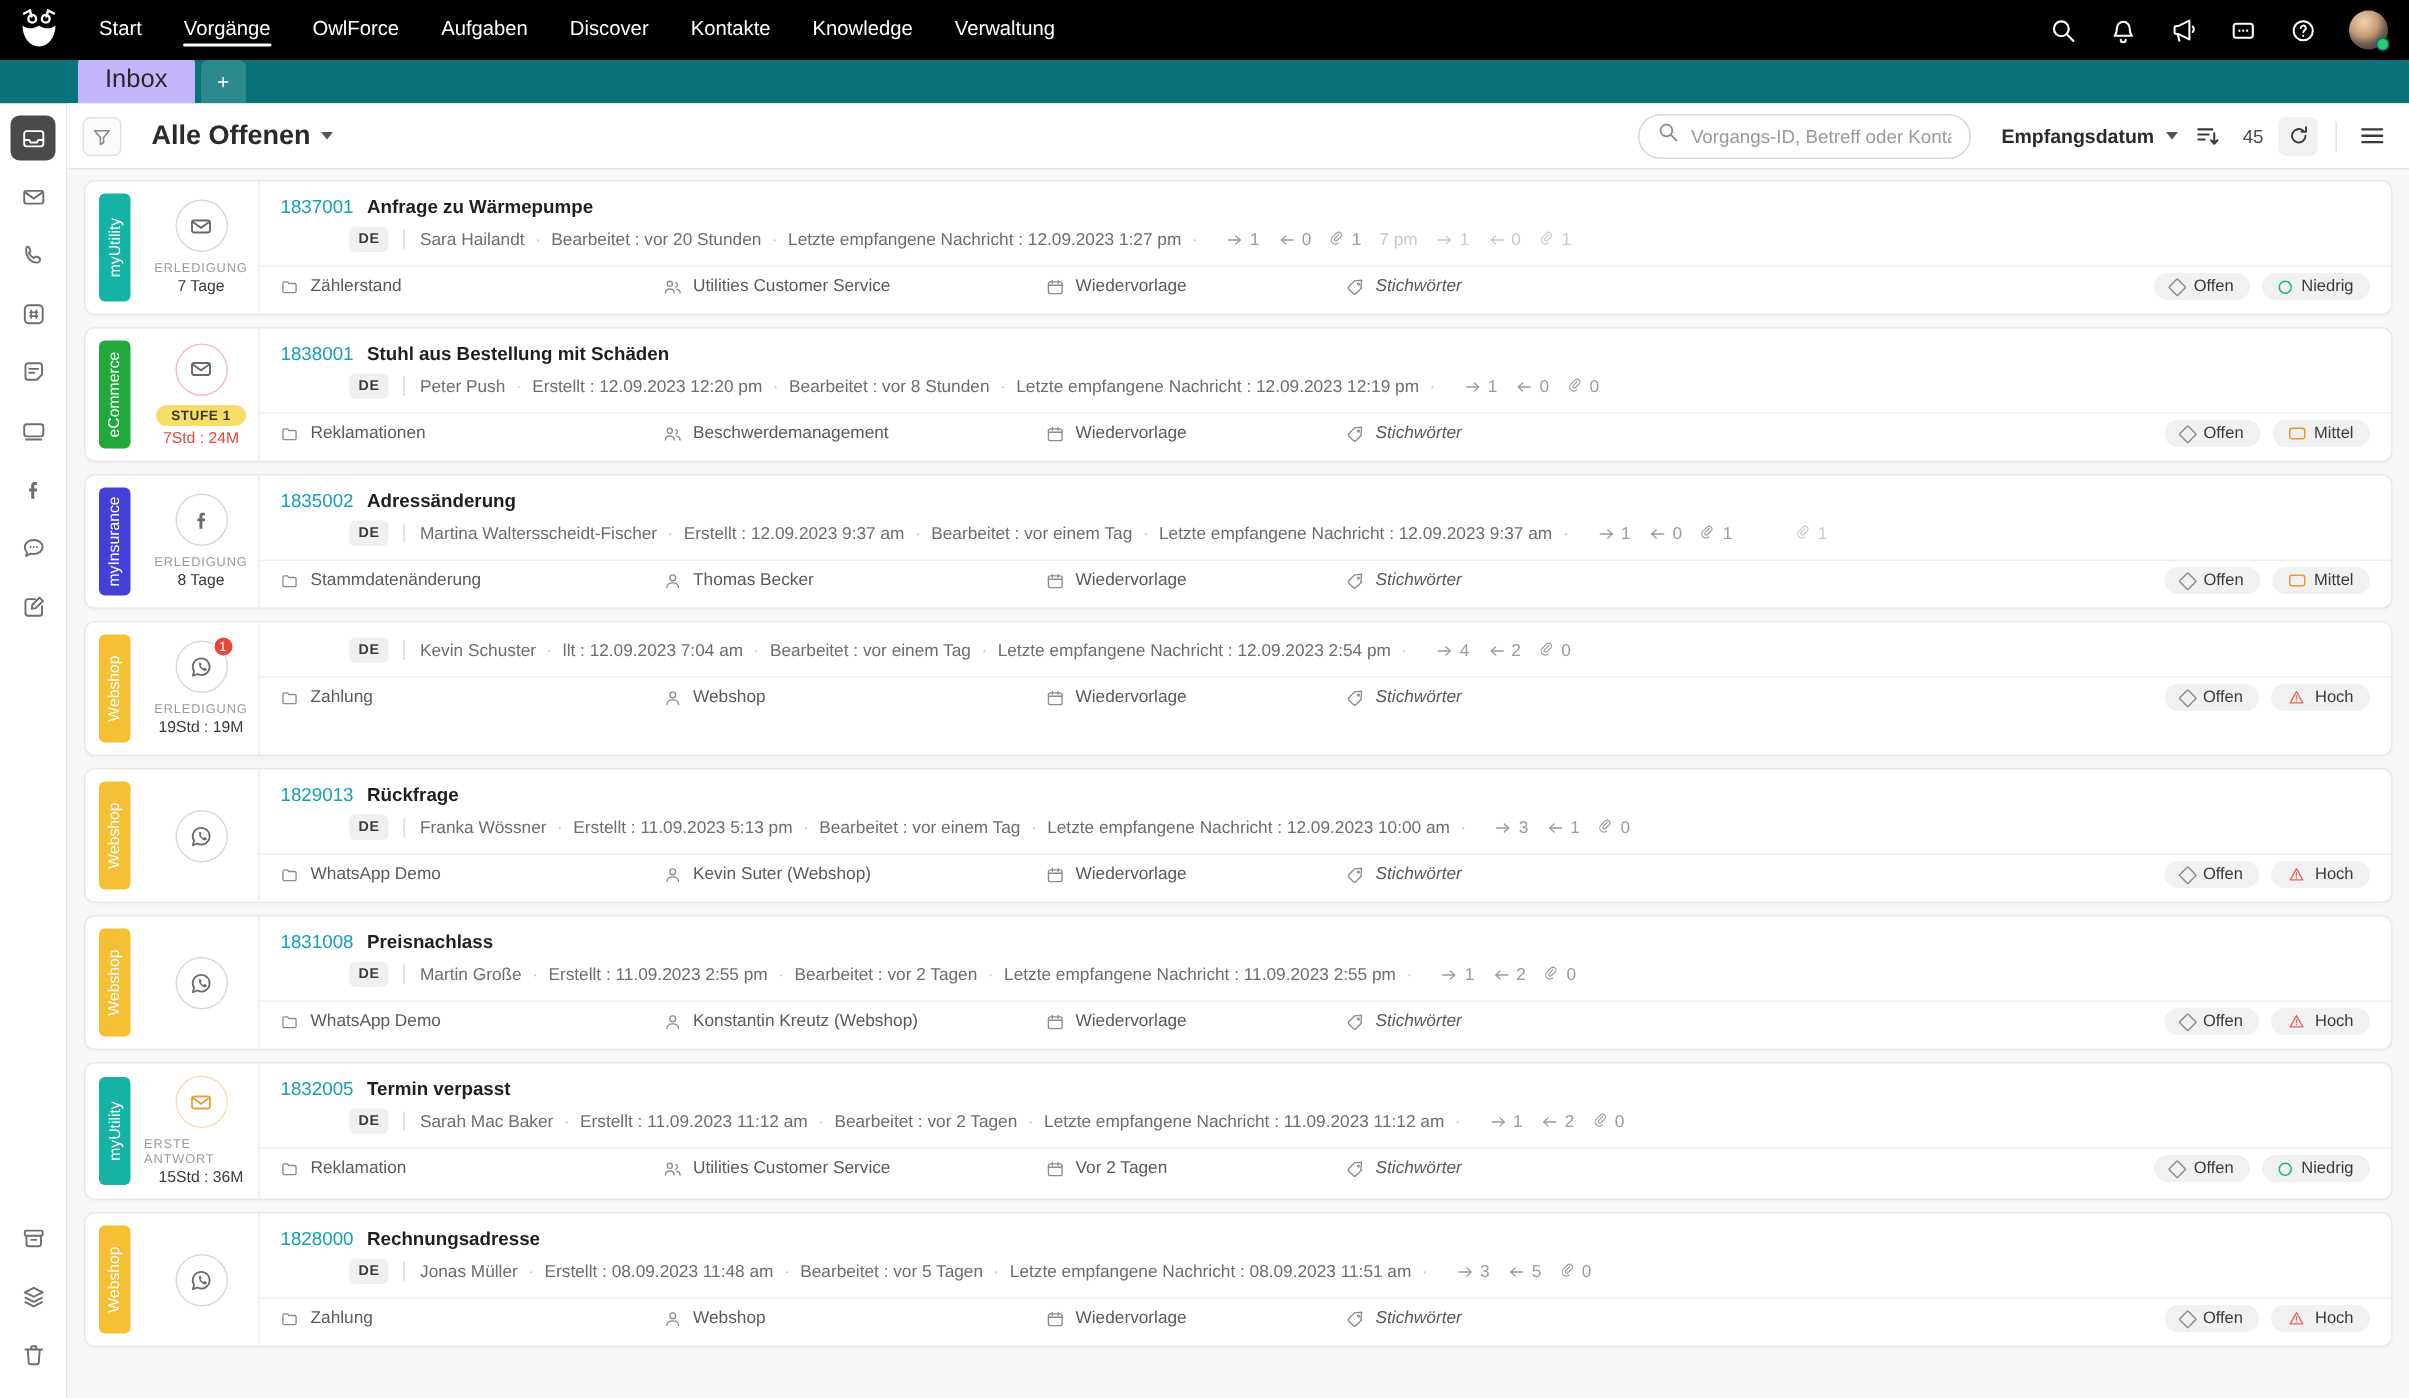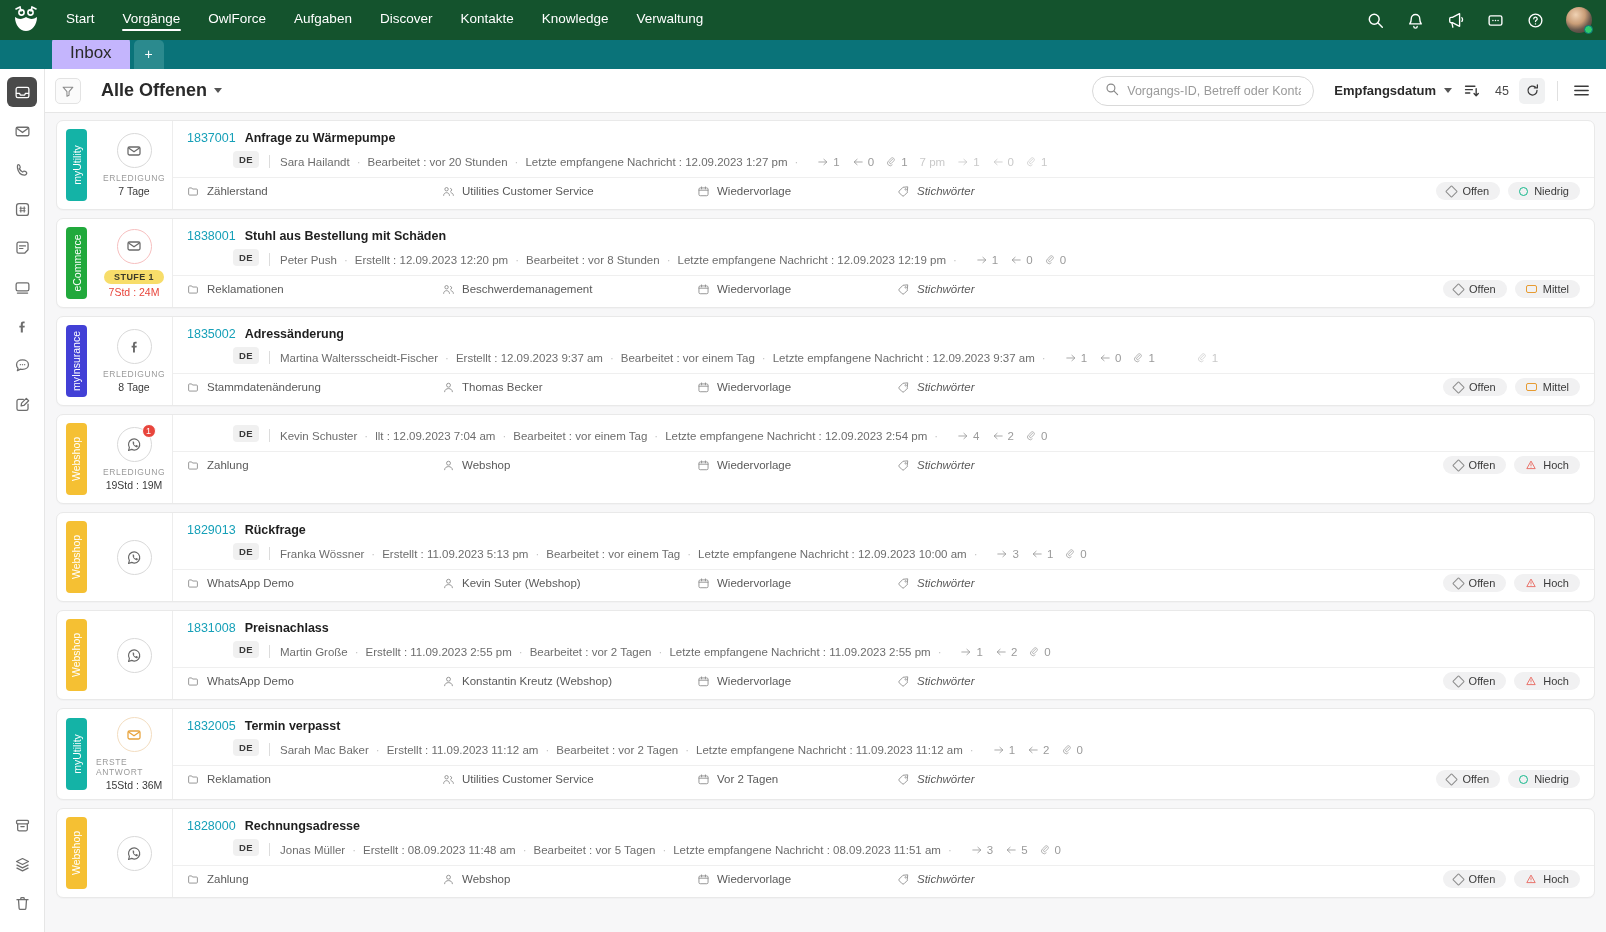--- a/index.html
+++ b/index.html
@@ -6,21 +6,21 @@
   html, body {
     width: 1606px; height: 932px;
     font-family: "Liberation Sans", sans-serif;
     background: #ffffff;
     overflow: hidden;
     -webkit-font-smoothing: antialiased;
   }
 
   
   .topnav {
-    height: 40px; background: #14532d;
+    height: 40px; background: #000000;
     display: flex; align-items: flex-start; position: relative;
   }
   .logo { width: 52px; display:flex; align-items:center; justify-content:center; padding-top:6px; }
   .logo svg { display:block; }
   .nav-items { display: flex; align-items: flex-start; gap: 0px; padding-top: 11px; }
   .nav-item {
     color: #ffffff; font-size: 13.5px; padding: 0 14px 9px 14px;
     cursor: pointer; white-space: nowrap; position: relative;
   }
   .nav-item.active::after {
@@ -149,21 +149,21 @@
   .stufe {
     background:#f7dd6a; color:#3a3a2a; font-size:9px; font-weight:bold;
     padding: 2px 10px; border-radius:9px; letter-spacing:0.4px; margin-top:4px;
   }
 
   .card-right { flex:1 1 auto; min-width:0; border-left:1px solid #ededed; display:flex; flex-direction:column; }
   .cr-top { padding: 10px 14px 9px 14px; }
   .title-row { display:flex; align-items:baseline; gap:9px; margin-bottom:6px; }
   .tid { color:#16a0b8; font-size:12.5px; cursor:pointer; }
   .tsub { color:#1f1f1f; font-size:12.5px; font-weight:bold; }
-  .meta-row { display:flex; align-items:flex-end; gap:0; font-size:11.5px; color:#707070; white-space:nowrap;padding-left:46px; }
+  .meta-row { display:flex; align-items:center; gap:0; font-size:11.5px; color:#707070; white-space:nowrap;padding-left:46px; }
   .lang {
     background:#f0f0f0; color:#3a3a3a; font-size:9.5px; font-weight:bold;
     padding: 3px 6px; border-radius:4px; letter-spacing:0.4px; margin-right:10px;
   }
   .mdiv { width:1px; height:13px; background:#dcdcdc; margin-right:10px; }
   .mtxt { color:#6d6d6d; }
   .mdot { color:#c4c4c4; margin: 0 7px; }
   .mcount { display:inline-flex; align-items:center; gap:4px; color:#9a9a9a; margin-left:12px; }
   .mcount svg { display:block; }
   .mcount.faint { color:#c9c9c9; }

